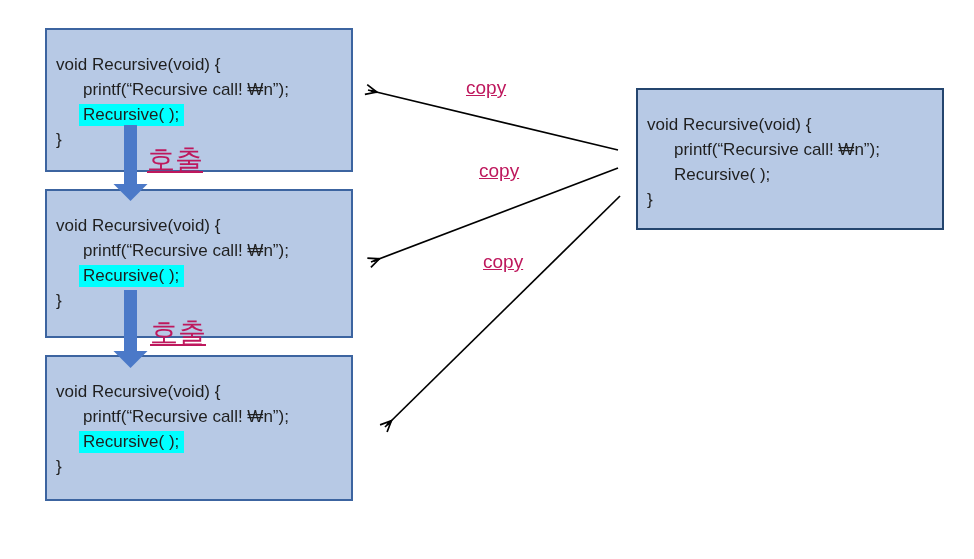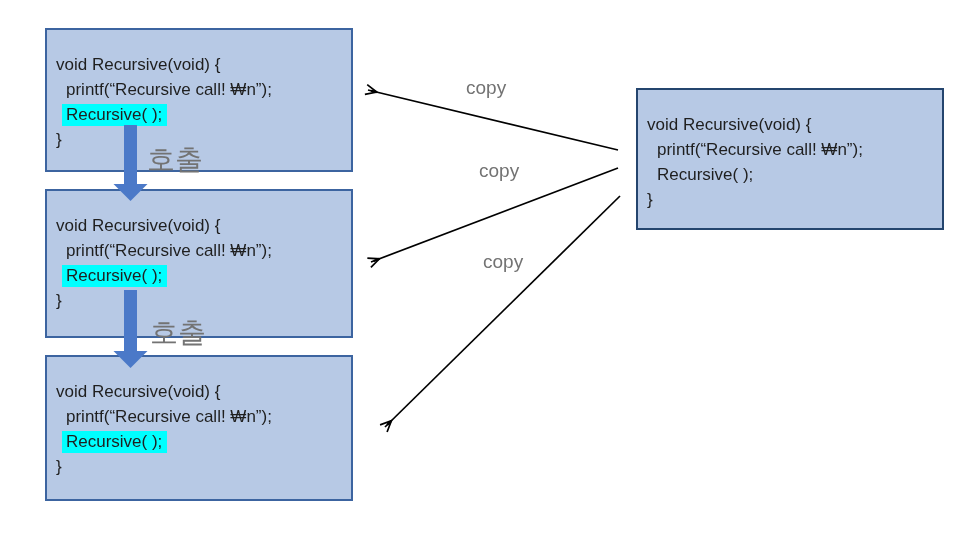--- a/index.html
+++ b/index.html
@@ -22,31 +22,32 @@
     border: 2px solid #3c64a0;
     color: #1f1f1f;
     font-size: 17px;
     line-height: 25px;
     padding: 22px 4px 0 9px;
   }
   .code-box.source {
     border-color: #24456e;
   }
   .code-line { white-space: pre; }
-  .code-line.indent { margin-left: 10px; }
+  .code-line.indent { margin-left: 27px; }
   .hl {
     background: #00ffff;
     padding: 1px 5px 2px 4px;
     margin-left: -4px;
   }
   .float-label {
     position: absolute;
-    color: #737373;
+    color: #be185d;
     z-index: 3;
     white-space: nowrap;
+    text-decoration: underline;
   }
   .copy-label { font-size: 19px; }
   .call-label { font-size: 28px; }
   #arrow-layer {
     position: absolute;
     left: 0; top: 0;
     z-index: 2;
     pointer-events: none;
   }
 </style>

